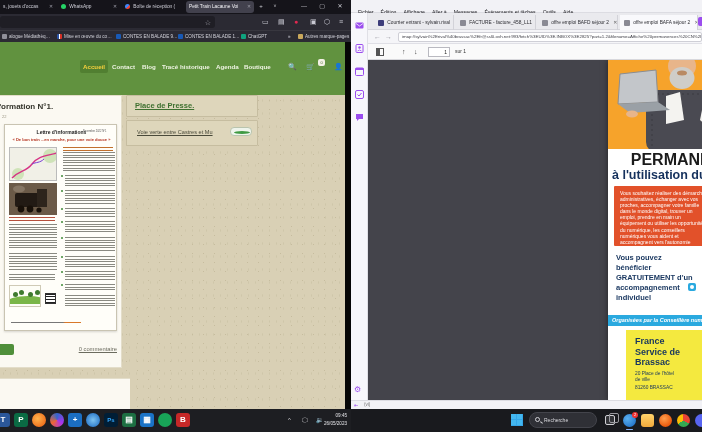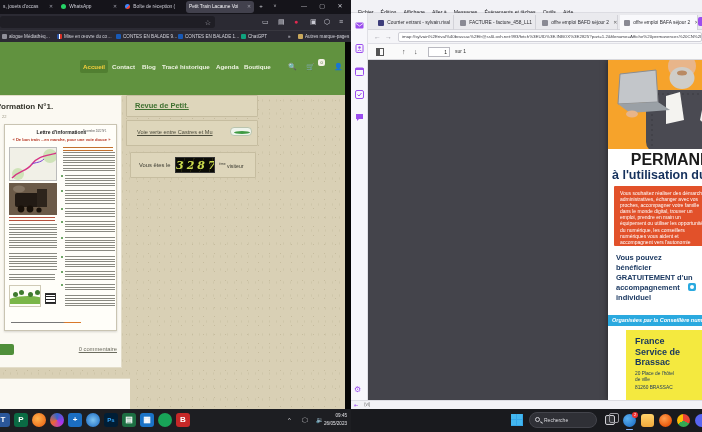--- a/index.html
+++ b/index.html
@@ -294,32 +294,27 @@
         </div>
 
         <div class="comment-row">
           <div class="comment-btn"></div>
           <span class="comment-link">0 commentaire</span>
         </div>
       </div>
       <div class="bottom-white"></div>
 
       <div class="side-card" style="top:53px;height:22px;">
-        <span class="press-h">Revue de Petit.</span>
+        <span class="press-h">Place de Presse.</span>
       </div>
       <div class="side-card" style="top:78px;height:26px;">
         <span class="press-link">Voie verte entre Castres et Mu</span>
         <span class="press-thumb">
             <i></i>
           </span>
-      </div>
-      <div class="side-card counter-row">
-        <span class="counter-pre">Vous êtes le</span>
-        <span class="counter-box">3287</span>
-        <span class="counter-suf"><sup>ème</sup> <span>visiteur</span></span>
       </div>
     </div>
     <div class="abs desktop-strip"></div>
 
     <div class="taskbar">
       <div class="tb-ico" style="left:-4px;background:#2b579a;">T</div>
       <div class="tb-ico" style="left:14px;background:#0a6b44;">P</div>
       <div class="tb-ico" style="left:32px;background:radial-gradient(circle at 40% 40%,#ffb34d,#e8590c);border-radius:50%;"></div>
       <div class="tb-ico" style="left:50px;background:conic-gradient(#36c,#a3e,#e63,#36c);border-radius:50%;"></div>
       <div class="tb-ico" style="left:68px;background:#1b6ec2;">+</div>

